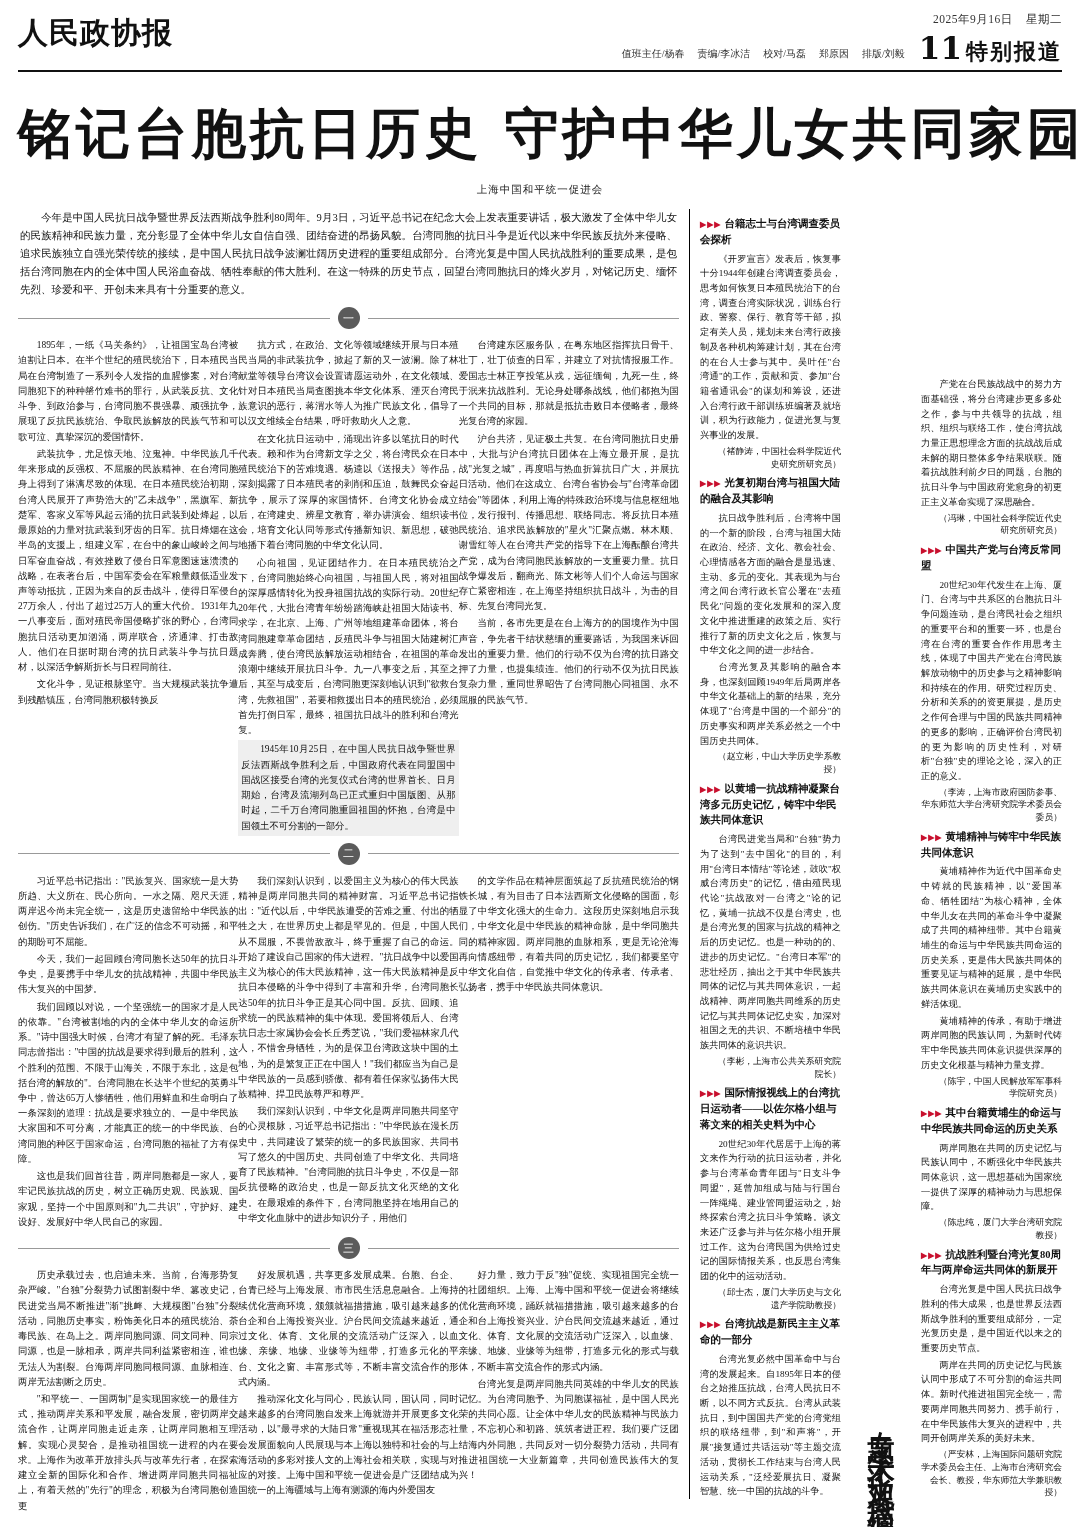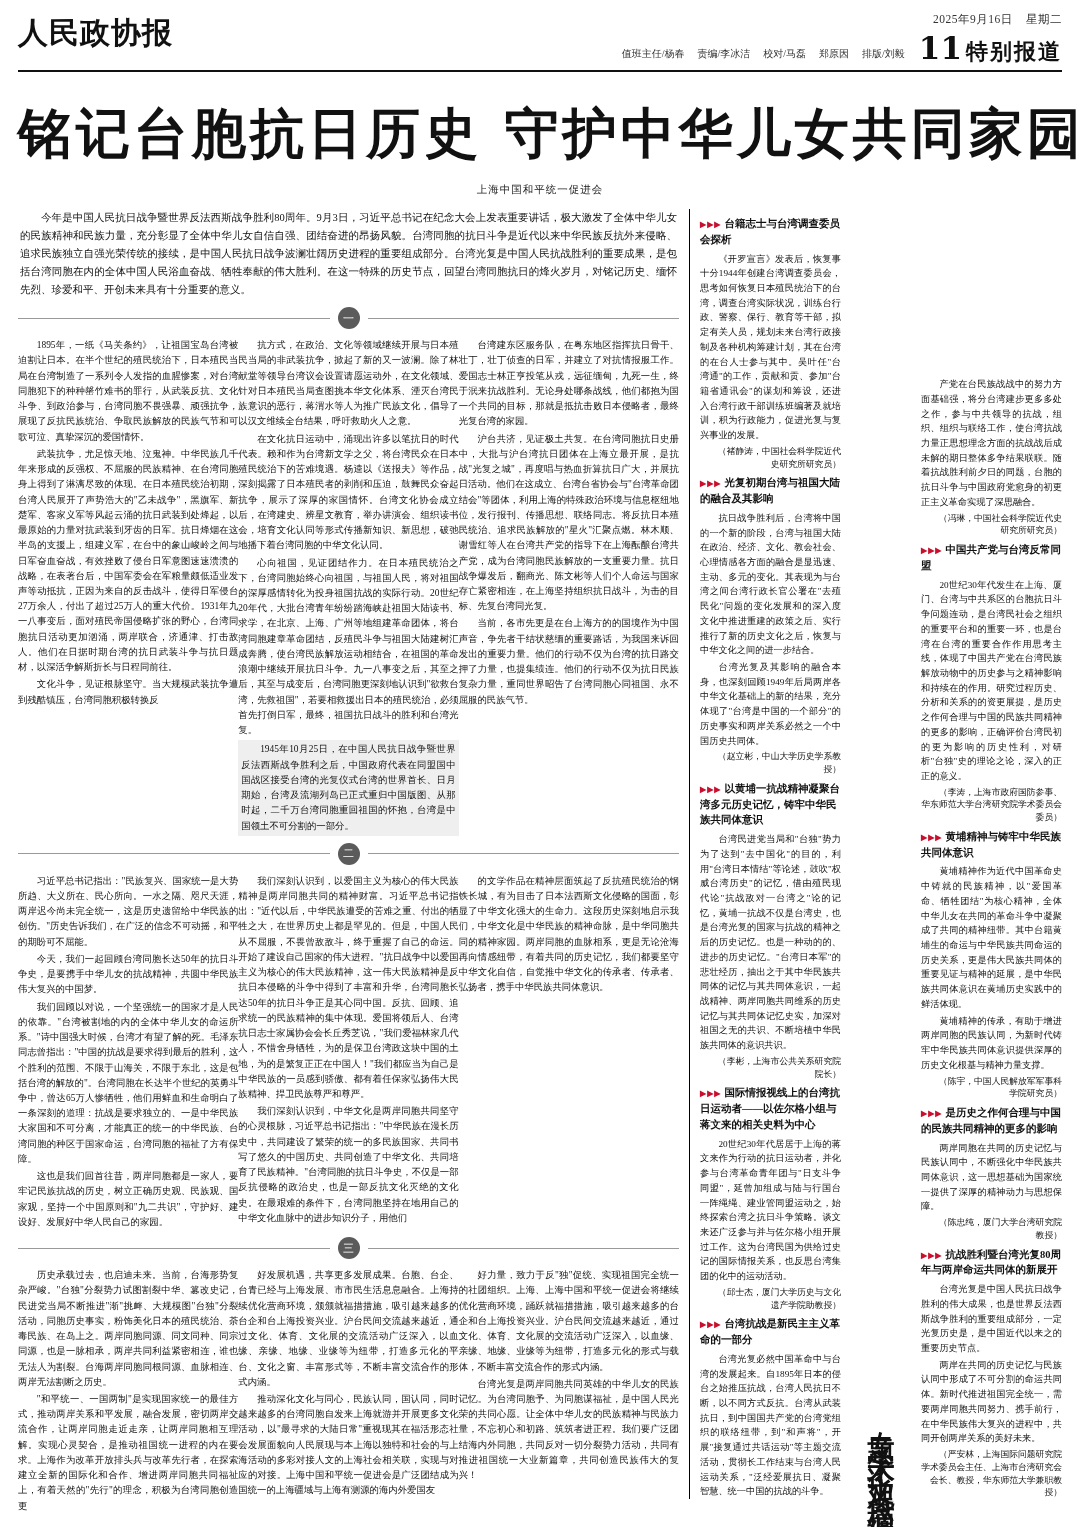--- a/index.html
+++ b/index.html
@@ -359,21 +359,21 @@
 
           <div class="item-title"><span class="arrows">▶▶▶</span><span>中国共产党与台湾反常同盟</span></div>
           <p>20世纪30年代发生在上海、厦门、台湾与中共系区的台胞抗日斗争问题连动，是台湾民社会之组织的重要平台和的重要一环，也是台湾在台湾的重要合作作用思考主线，体现了中国共产党在台湾民族解放动物中的历史参与之精神影响和持续在的作用。研究过程历史、分析和关系的的资更展提，是历史之作何合理与中国的民族共同精神的更多的影响，正确评价台湾民初的更为影响的历史性利，对研析"台独"史的理论之论，深入的正正的意义。</p>
           <p class="sig">（李涛，上海市政府国防参事、华东师范大学台湾研究院学术委员会委员）</p>
 
           <div class="item-title"><span class="arrows">▶▶▶</span><span>黄埔精神与铸牢中华民族共同体意识</span></div>
           <p>黄埔精神作为近代中国革命史中铸就的民族精神，以"爱国革命、牺牲团结"为核心精神，全体中华儿女在共同的革命斗争中凝聚成了共同的精神纽带。其中台籍黄埔生的命运与中华民族共同命运的历史关系，更是伟大民族共同体的重要见证与精神的延展，是中华民族共同体意识在黄埔历史实践中的鲜活体现。</p>
           <p>黄埔精神的传承，有助于增进两岸同胞的民族认同，为新时代铸牢中华民族共同体意识提供深厚的历史文化根基与精神力量支撑。</p>
           <p class="sig">（陈宇，中国人民解放军军事科学院研究员）</p>
 
-          <div class="item-title"><span class="arrows">▶▶▶</span><span>是历史之作何合理与中国的民族共同精神的更多的影响</span></div>
+          <div class="item-title"><span class="arrows">▶▶▶</span><span>其中台籍黄埔生的命运与中华民族共同命运的历史关系</span></div>
           <p>两岸同胞在共同的历史记忆与民族认同中，不断强化中华民族共同体意识，这一思想基础为国家统一提供了深厚的精神动力与思想保障。</p>
           <p class="sig">（陈忠纯，厦门大学台湾研究院教授）</p>
 
           <div class="item-title"><span class="arrows">▶▶▶</span><span>抗战胜利暨台湾光复80周年与两岸命运共同体的新展开</span></div>
           <p>台湾光复是中国人民抗日战争胜利的伟大成果，也是世界反法西斯战争胜利的重要组成部分，一定光复历史是，是中国近代以来之的重要历史节点。</p>
           <p>两岸在共同的历史记忆与民族认同中形成了不可分割的命运共同体。新时代推进祖国完全统一，需要两岸同胞共同努力、携手前行，在中华民族伟大复兴的进程中，共同开创两岸关系的美好未来。</p>
           <p class="sig">（严安林，上海国际问题研究院学术委员会主任、上海市台湾研究会会长、教授，华东师范大学兼职教授）</p>
         </div>
 
       </div>

